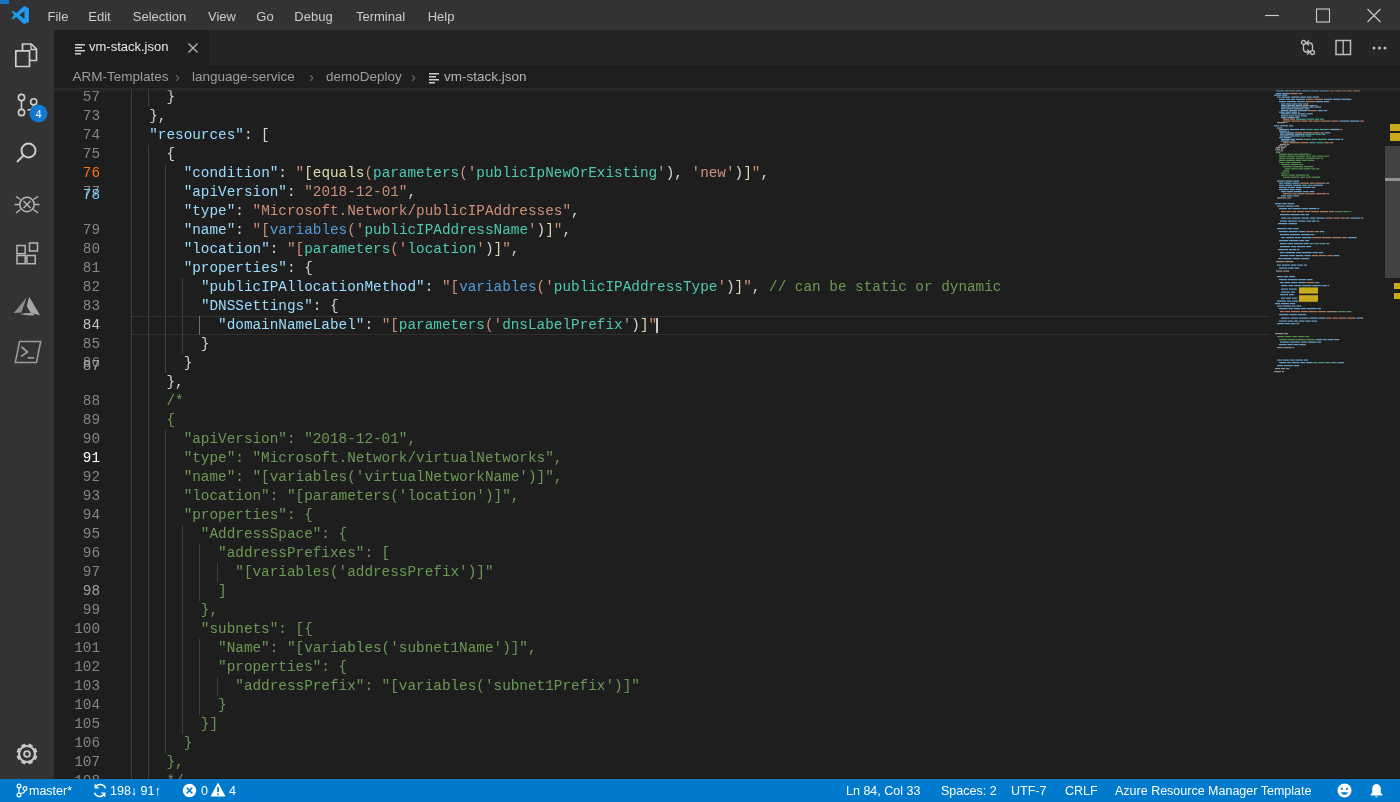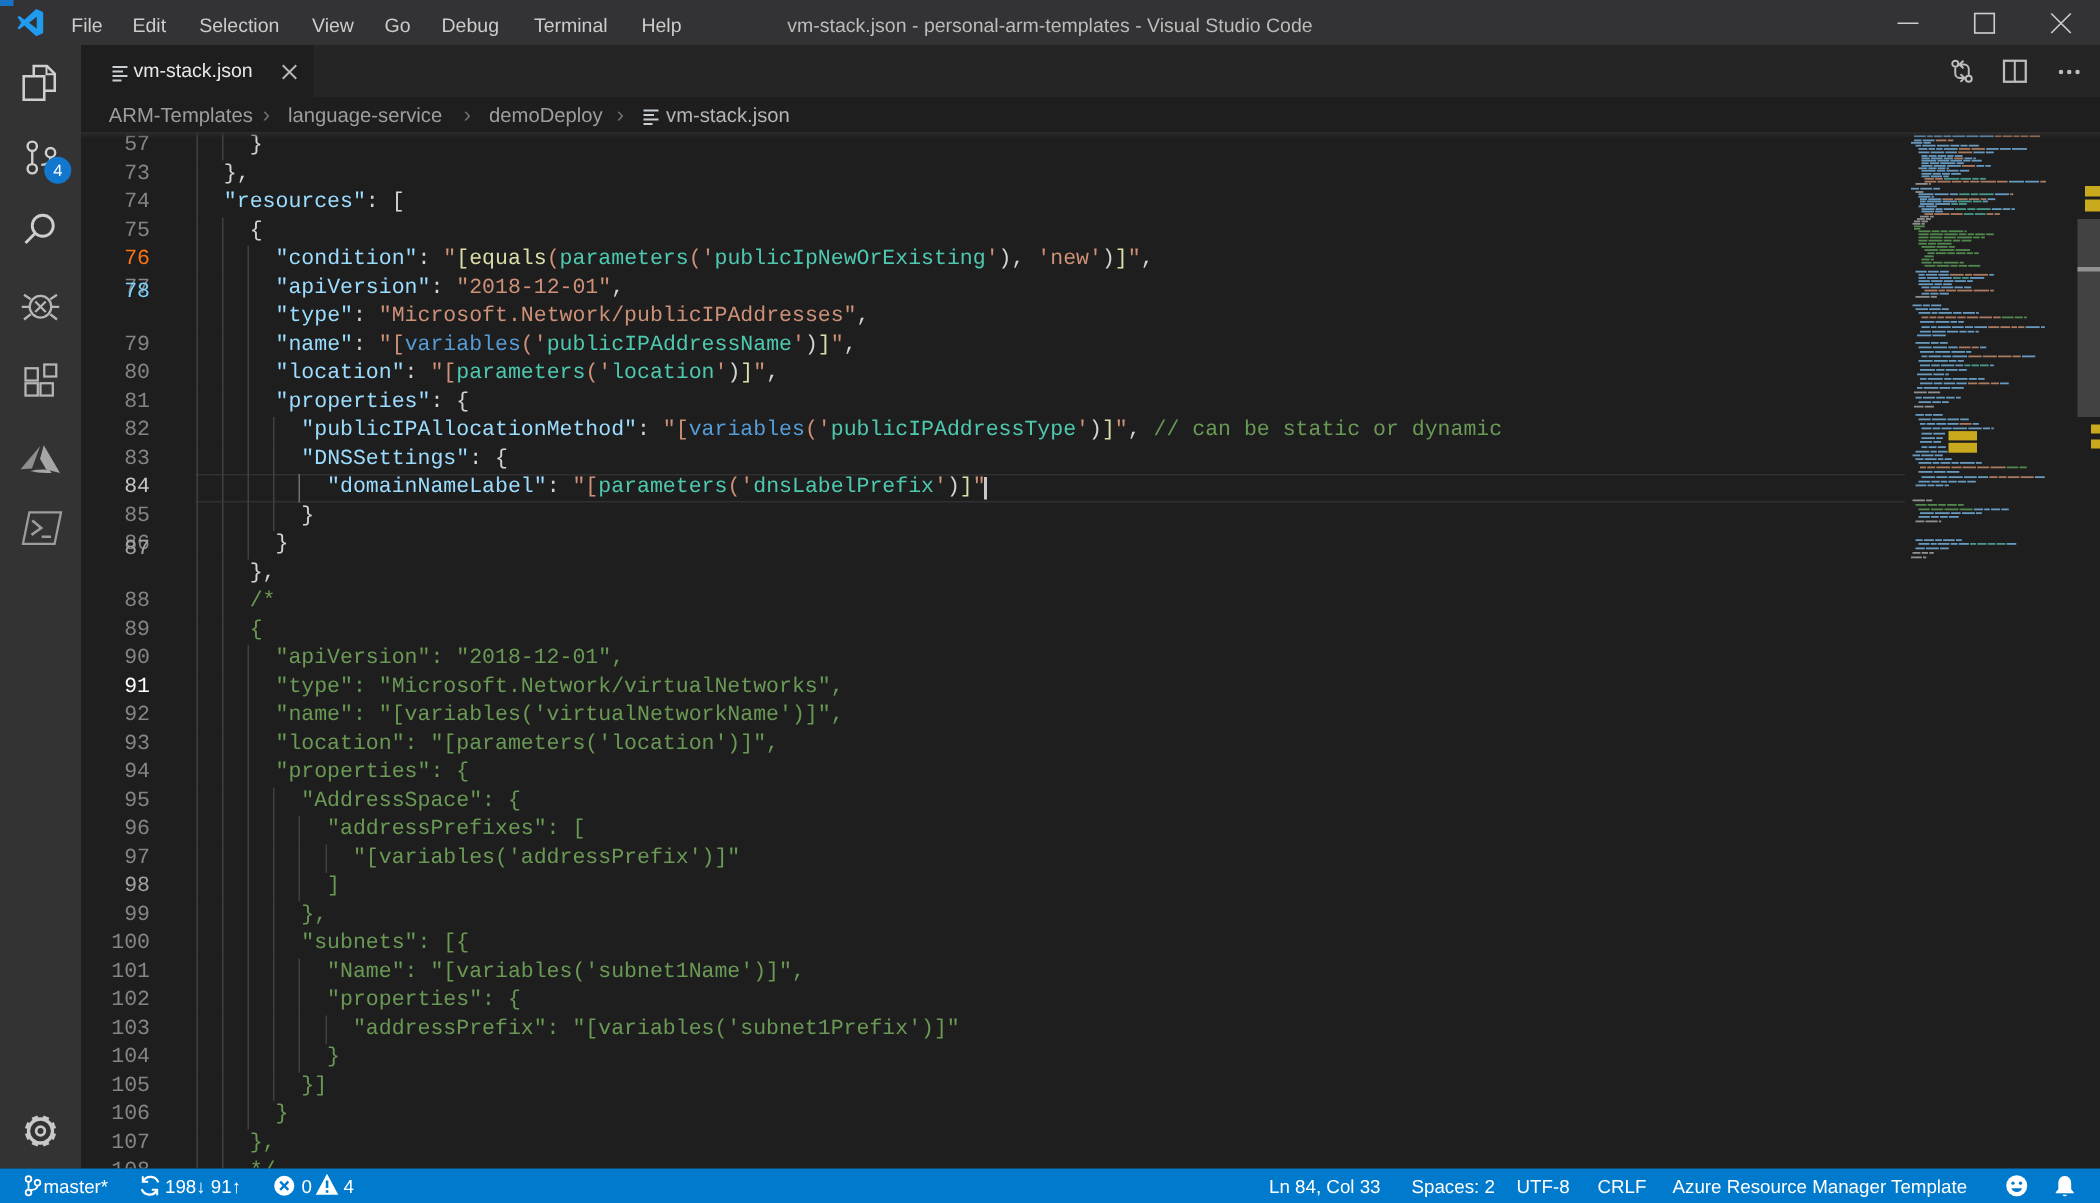--- a/index.html
+++ b/index.html
@@ -24,21 +24,20 @@
         <path fill-rule="evenodd" fill="#1f9cf0" d="M96.5 10.5 L73 0.4 L29.3 39.9 L11.1 26.1 L3.3 29.5 L17.8 50.5 L3.3 71.5 L11.1 74.9 L29.3 61.1 L73 100.6 L96.5 90.5 L99.5 86 V15 Z M75 28.3 L46.6 50.5 L75 72.7 Z"></path>
       </svg>
       <span style="position:absolute;left:58px;top:9px;transform:translateX(-50%)">File</span>
       <span style="position:absolute;left:99.5px;top:9px;transform:translateX(-50%)">Edit</span>
       <span style="position:absolute;left:159.5px;top:9px;transform:translateX(-50%)">Selection</span>
       <span style="position:absolute;left:222px;top:9px;transform:translateX(-50%)">View</span>
       <span style="position:absolute;left:265px;top:9px;transform:translateX(-50%)">Go</span>
       <span style="position:absolute;left:313.5px;top:9px;transform:translateX(-50%)">Debug</span>
       <span style="position:absolute;left:380.5px;top:9px;transform:translateX(-50%)">Terminal</span>
       <span style="position:absolute;left:441px;top:9px;transform:translateX(-50%)">Help</span>
-      <span style="position:absolute;left:700px;top:9px;transform:translateX(-50%);font-size:13px;color:#bbbbbb;white-space:nowrap">vm-stack.json - personal-arm-templates - Visual Studio Code</span>
       <svg style="position:absolute;left:1255px;top:0" width="145" height="30">
         <g stroke="#cccccc" stroke-width="1.1" fill="none">
           <path d="M10 15.5 H24"></path>
           <rect x="61.5" y="9" width="13" height="13"></rect>
           <path d="M112.5 9 L125.5 22 M125.5 9 L112.5 22"></path>
         </g>
       </svg>
     </div>
 <div id="abar"></div>
 <svg style="position:absolute;left:14px;top:42px" width="26" height="26" viewBox="0 0 26 26">
@@ -877,21 +876,21 @@
       </svg>
       <span style="position:absolute;left:201px;top:5px">0</span>
       <svg style="position:absolute;left:210px;top:3px" width="16" height="15">
         <path d="M8 0.5 L15.5 14.5 H0.5 Z" fill="#ffffff"></path>
         <rect x="7.2" y="5" width="1.7" height="5" fill="#007acc"></rect>
         <rect x="7.2" y="11.5" width="1.7" height="1.7" fill="#007acc"></rect>
       </svg>
       <span style="position:absolute;left:229px;top:5px">4</span>
       <span style="position:absolute;left:846px;top:5px">Ln 84, Col 33</span>
       <span style="position:absolute;left:941px;top:5px">Spaces: 2</span>
-      <span style="position:absolute;left:1011px;top:5px">UTF-8</span>
+      <span style="position:absolute;left:1011px;top:5px">UTF-7</span>
       <span style="position:absolute;left:1065px;top:5px">CRLF</span>
       <span style="position:absolute;left:1115px;top:5px">Azure Resource Manager Template</span>
       <svg style="position:absolute;left:1337px;top:4px" width="15" height="15">
         <circle cx="7.5" cy="7.5" r="7" fill="#ffffff"></circle>
         <circle cx="5" cy="5.8" r="1.1" fill="#007acc"></circle>
         <circle cx="10" cy="5.8" r="1.1" fill="#007acc"></circle>
         <path d="M4 9.2 a3.7 3.7 0 0 0 7 0 z" fill="#007acc"></path>
       </svg>
       <svg style="position:absolute;left:1369px;top:3.5px" width="15" height="16">
         <path d="M7.5 1 c-2.8 0 -4.3 2.2 -4.3 5 v3.8 l-1.7 2 v0.7 h12 v-0.7 l-1.7 -2 V6 c0 -2.8 -1.5 -5 -4.3 -5 z" fill="#ffffff"></path>

